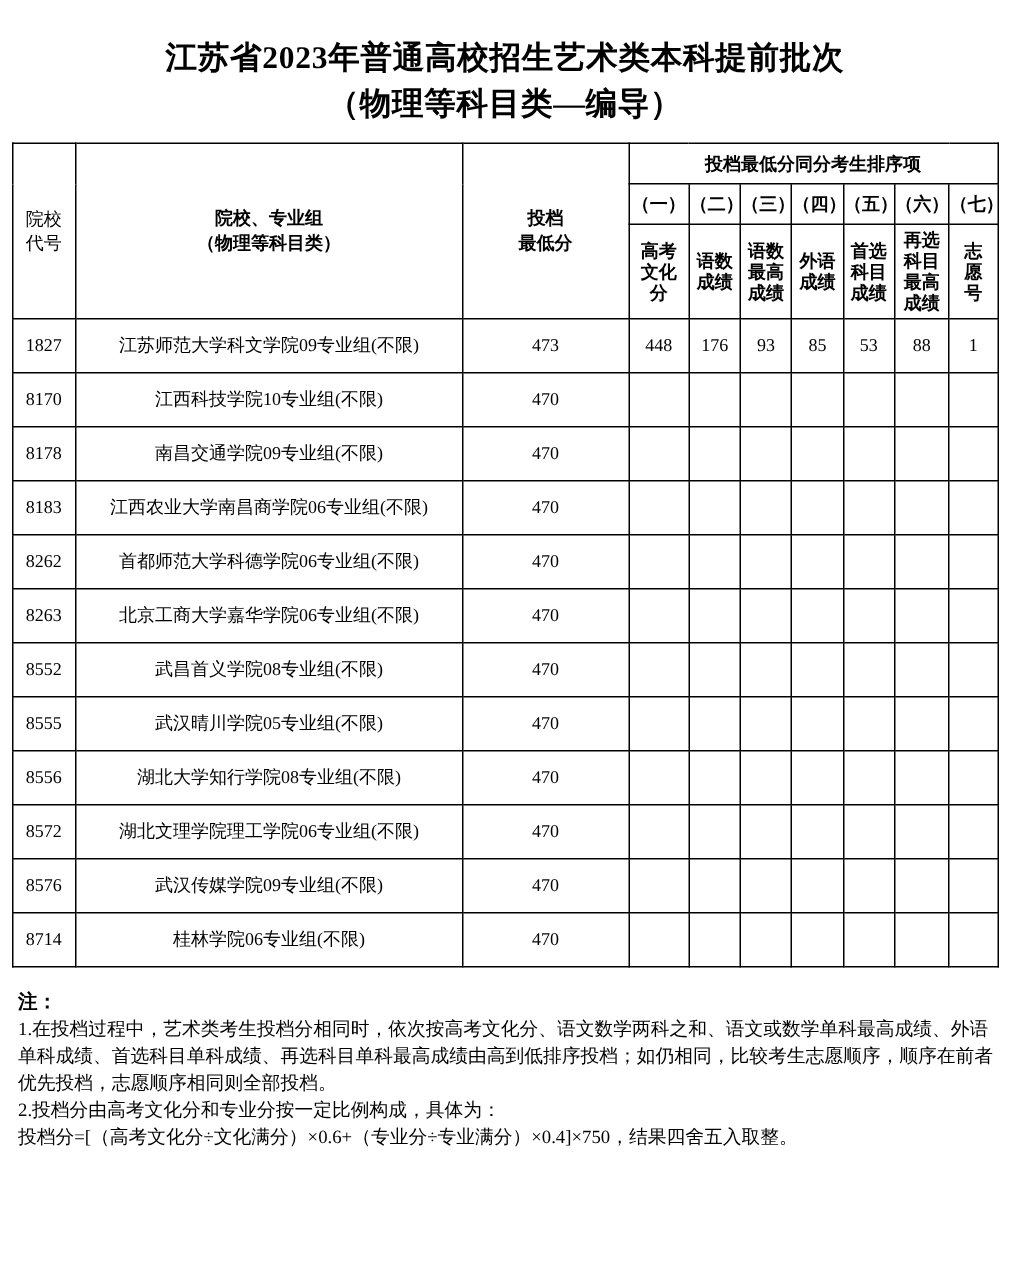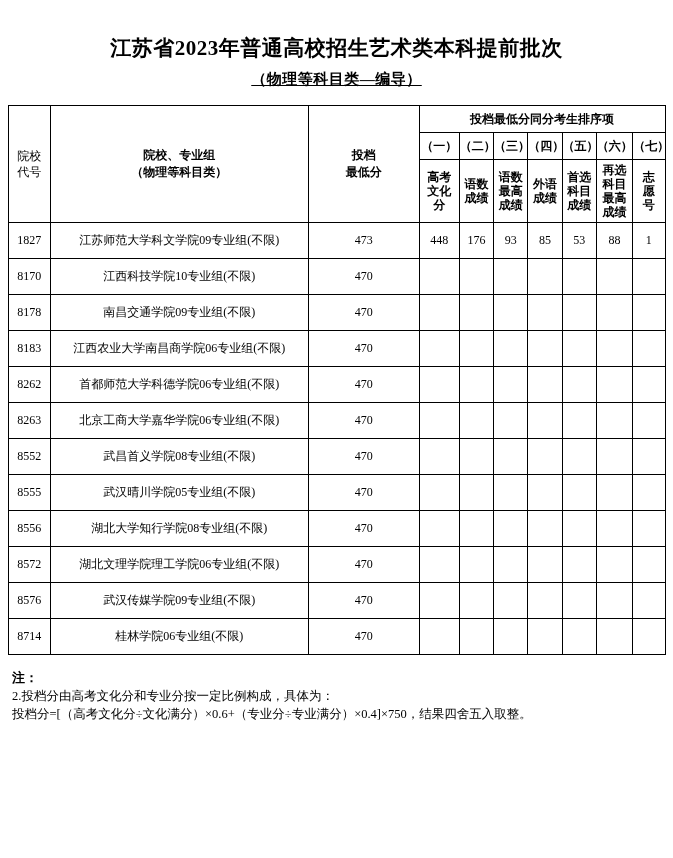--- a/index.html
+++ b/index.html
@@ -15,34 +15,33 @@
     overflow: hidden;
   }
   .page {
     width: 673px;
     height: 858px;
     position: relative;
     box-sizing: border-box;
   }
   .title-block {
     text-align: center;
-    padding-top: 34px;
+    padding-top: 24px;
   }
   .title-line {
     font-size: 21px;
     font-weight: bold;
     line-height: 29px;
     letter-spacing: 0.5px;
   }
   .title-line3 {
-    font-size: 15px;
+    font-size: 21px;
     font-weight: bold;
     line-height: 32px;
     letter-spacing: 0.5px;
-    text-decoration: underline;
   }
   table.main {
     border-collapse: collapse;
     margin: 10px auto 0 auto;
     width: 658px;
     table-layout: fixed;
   }
   table.main th, table.main td {
     border: 1px solid #000000;
     font-size: 12px;
@@ -350,17 +349,18 @@
           <td class="body-num"></td>
           <td class="body-num"></td>
           <td class="body-num"></td>
           <td class="body-num"></td>
         </tr>
       </tbody>
   </table>
 
   <div class="notes">
     <p class="nlabel">注：</p>
+    <p class="indent2">1.在投档过程中，艺术类考生投档分相同时，依次按高考文化分、语文数学两科之和、语文或数学单科最高成绩、外语单科成绩、首选科目单科成绩、再选科目单科最高成绩由高到低排序投档；如仍相同，比较考生志愿顺序，顺序在前者优先投档，志愿顺序相同则全部投档。</p>
     <p class="indent2">2.投档分由高考文化分和专业分按一定比例构成，具体为：</p>
     <p class="indent2">投档分=[（高考文化分÷文化满分）×0.6+（专业分÷专业满分）×0.4]×750，结果四舍五入取整。</p>
   </div>
 
 </div>
 
 </body></html>

